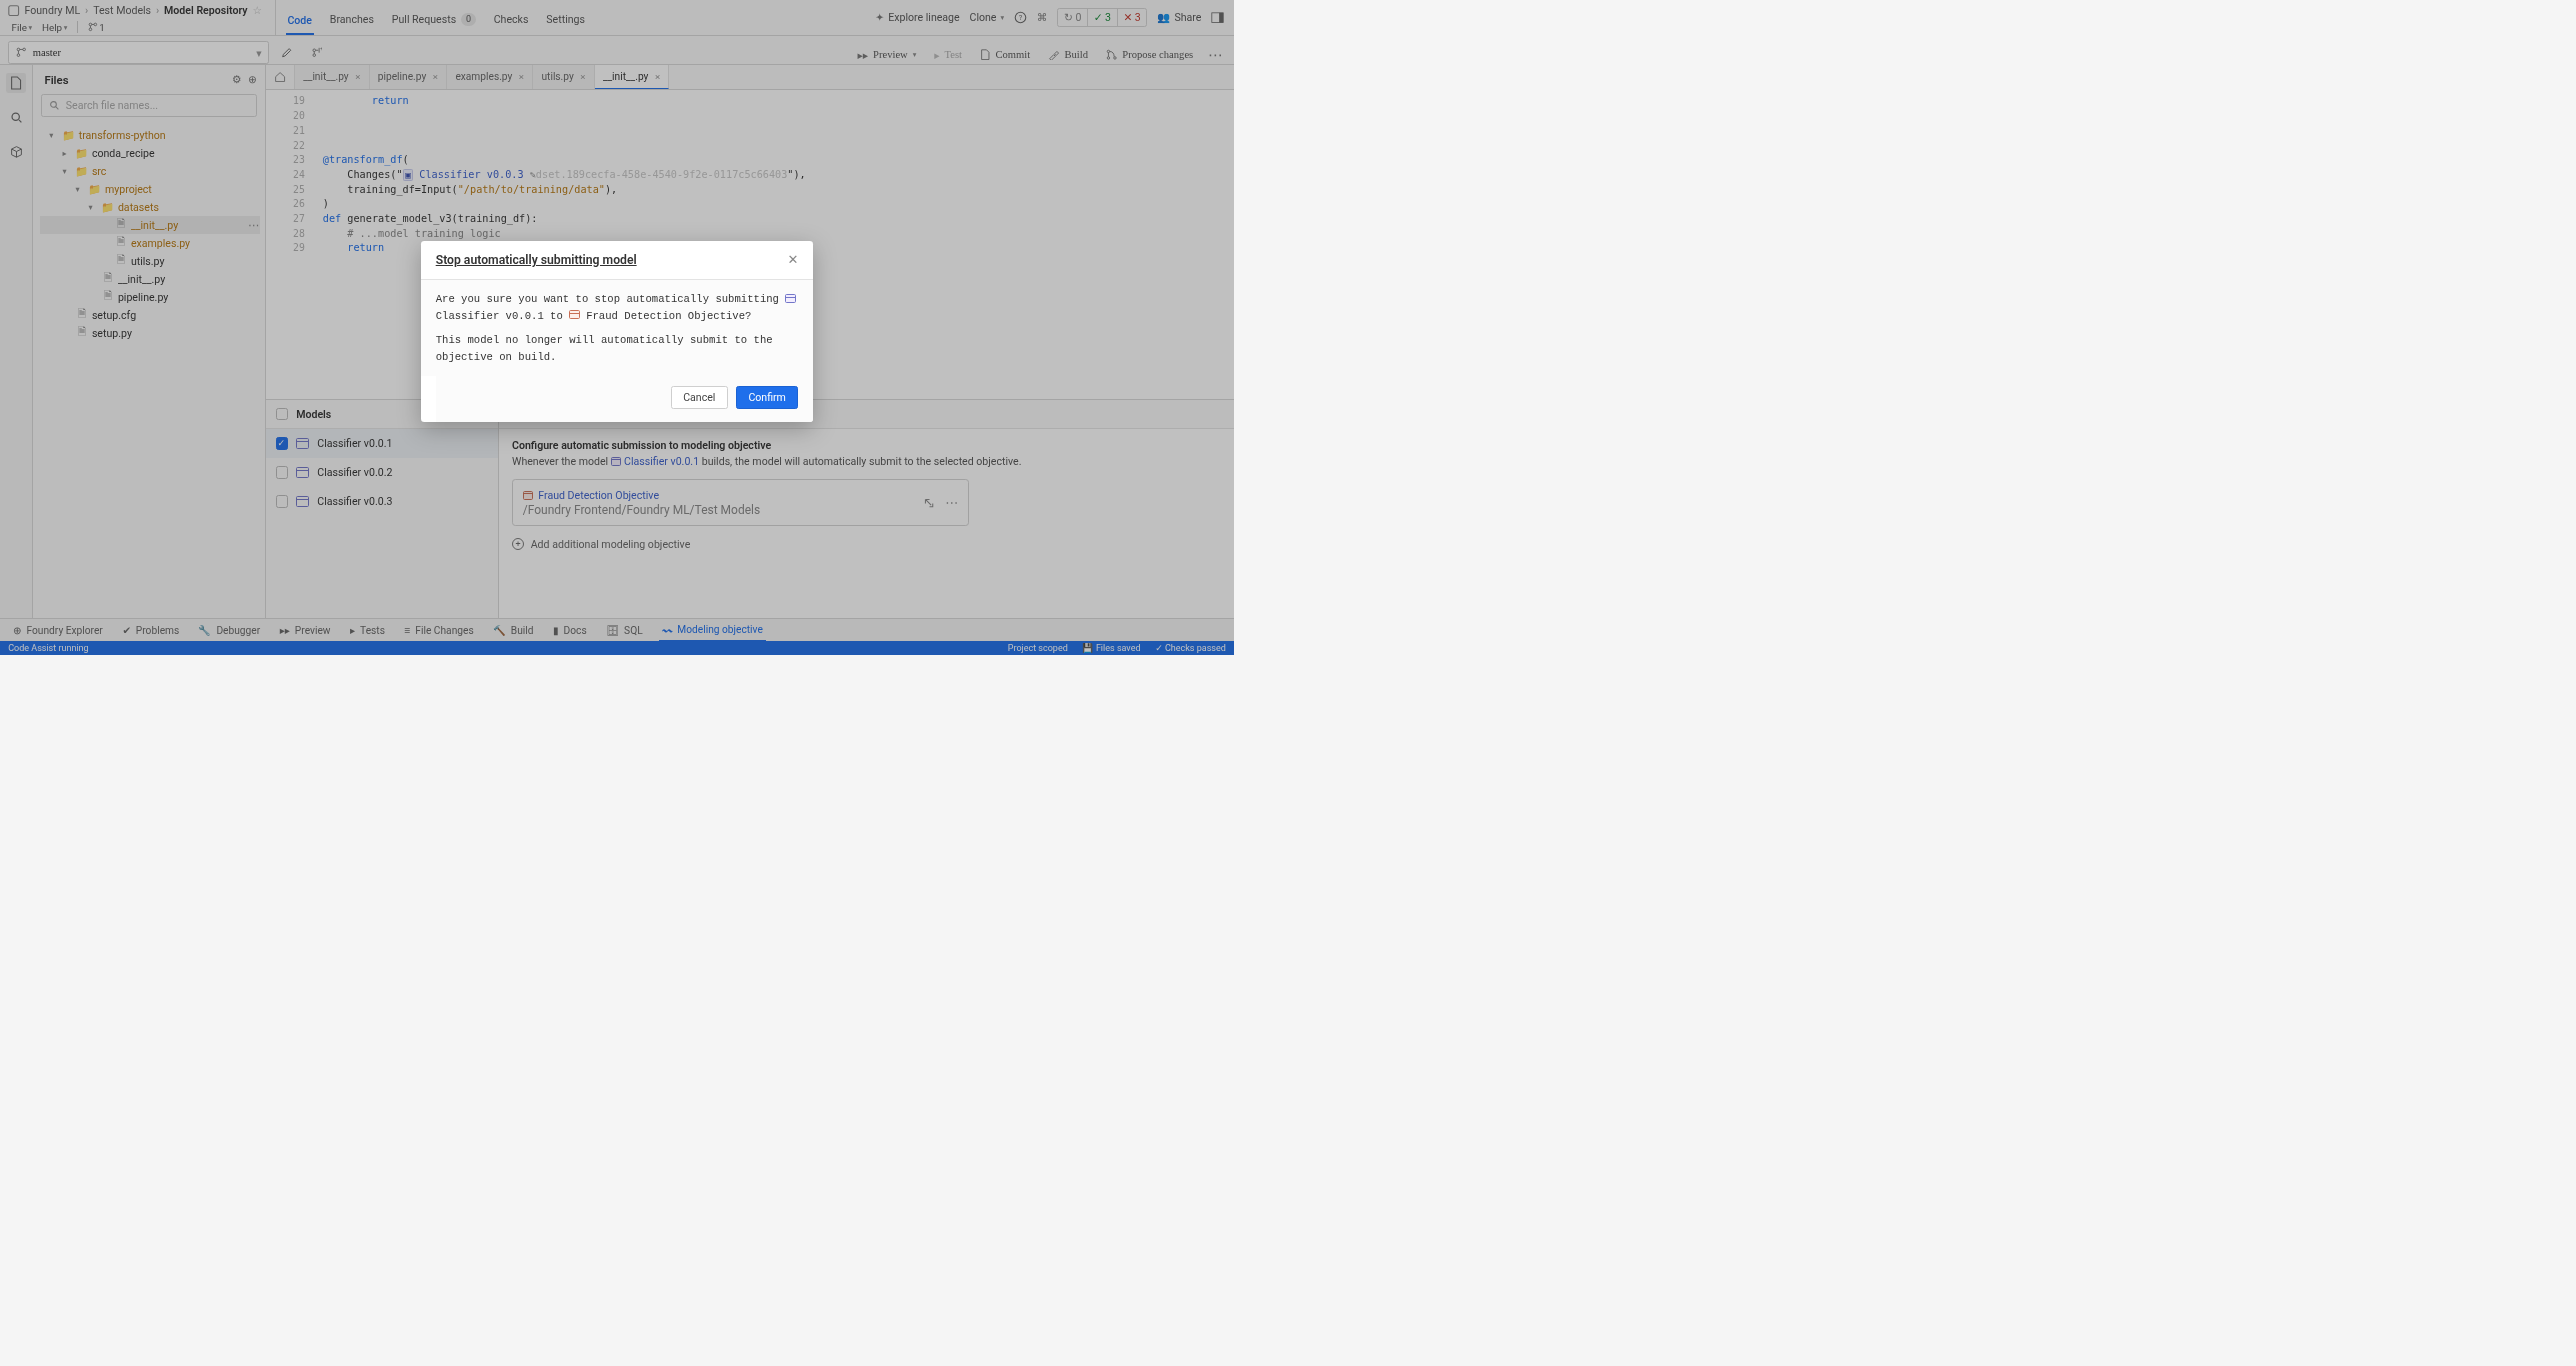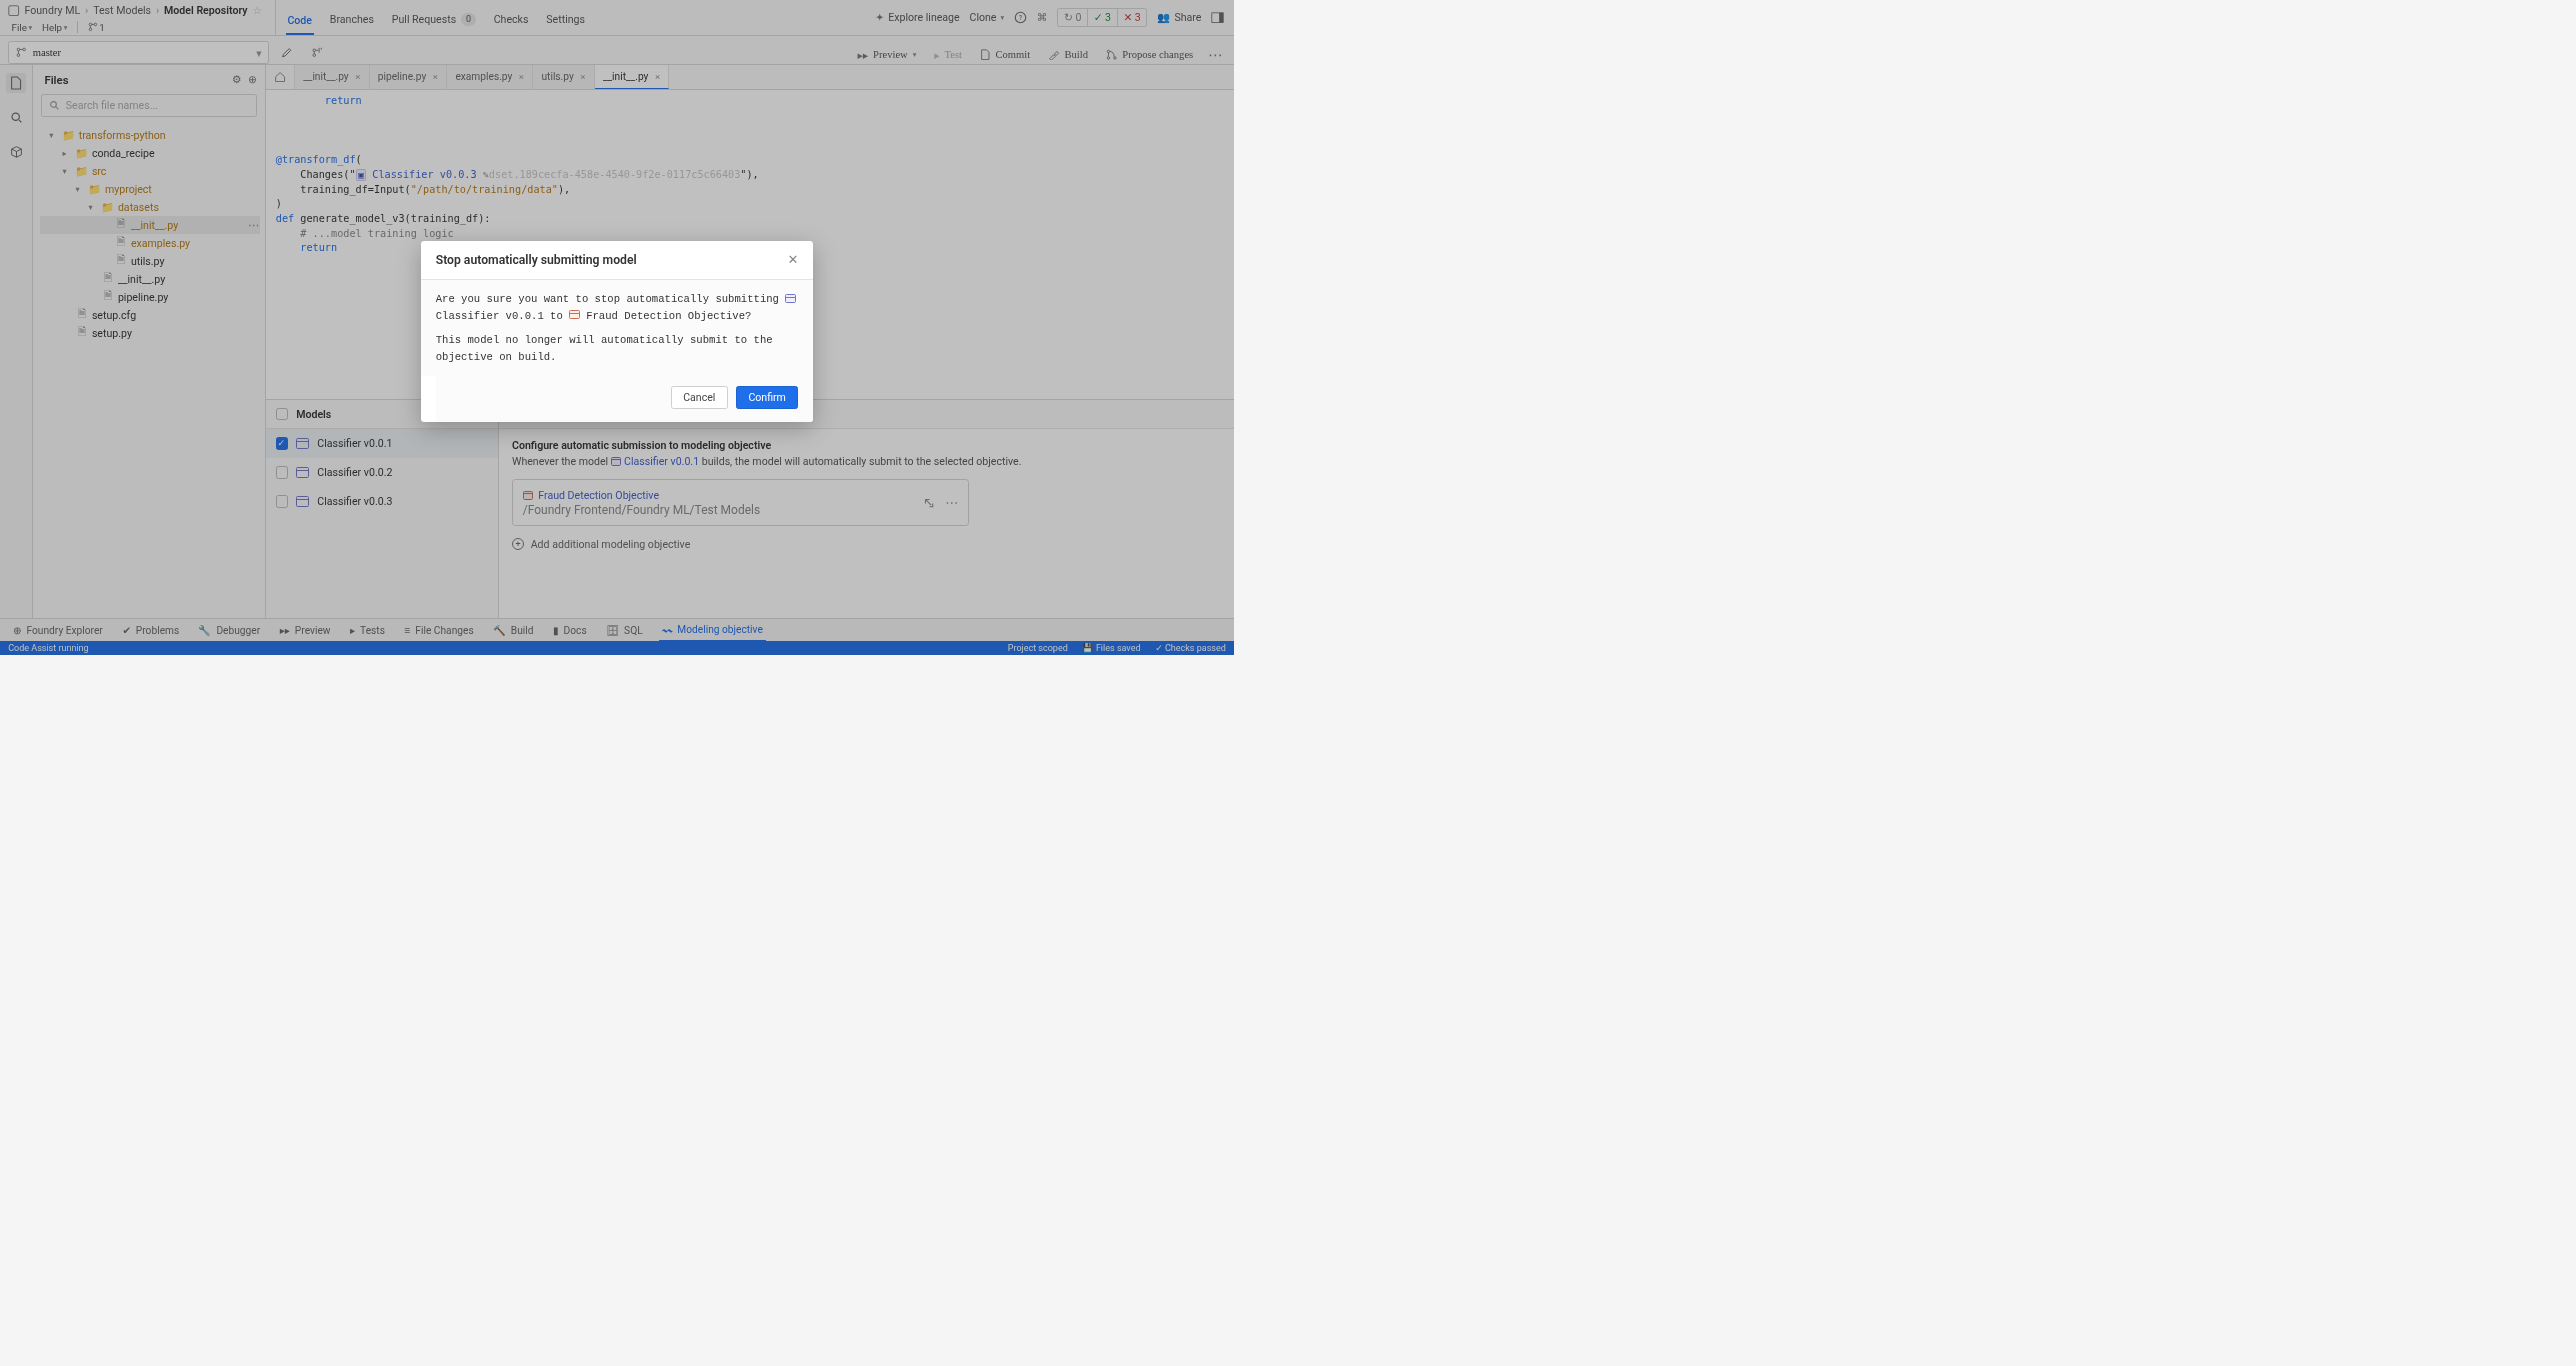--- a/index.html
+++ b/index.html
@@ -208,21 +208,21 @@
 
 .overlay{
   position:absolute; inset:0; background:rgba(30,30,30,0.28); z-index:100;
   display:flex; align-items:flex-start; justify-content:center;
 }
 .modal{
   margin-top:241px; width:392px; background:#fff; border-radius:3.3px; box-shadow:0 6.5px 23px rgba(0,0,0,0.25);
   overflow:hidden;
 }
 .modal-head{ padding:11.4px 14.7px; border-bottom:0.8px solid #e3e3e3; display:flex; align-items:center;}
-.modal-head h2{ font-size:12.2px; font-weight:600; flex:1;}
+.modal-head h2{ font-size:12.2px; font-weight:600; flex:1;text-decoration:underline;}
 .modal-close{ color:#888; font-size:13px;}
 .modal-body{ padding:11.4px 14.7px 3.3px; font-size:10.6px; line-height:1.55; background:#fbfbfb;font-family:Liberation Mono, monospace;}
 .modal-body p{ margin-bottom:8.2px;}
 .mini-icon{ width:10.6px;height:9px; border:1.1px solid #7276c9; border-radius:1.6px; display:inline-block; vertical-align:-0.8px; position:relative; background:#f3eefe;}
 .mini-icon::before{ content:""; position:absolute; left:0;right:0;top:1.6px;height:1px;background:#7276c9;}
 .mini-icon.obj{ border-color:#c96f55; background:#fdeee9;}
 .mini-icon.obj::before{ background:#c96f55;}
 .modal-foot{ padding:9.8px 14.7px 13px; display:flex; justify-content:flex-end; gap:8.2px; background:#fbfbfb;margin-left:15px;}
 .btn{ height:23px; padding:0 11.4px; border-radius:2.4px; font-size:10.6px; display:flex; align-items:center;}
 .btn.secondary{ background:#fff; border:0.8px solid #cfcfcf; color:#444;}
@@ -511,20 +511,21 @@
           <span>utils.py</span>
           <span class="close">×</span>
         </span>
       <span class="etab active">
           <span>__init__.py</span>
           <span class="close">×</span>
         </span>
     </div>
 
     <div class="code-wrap">
+      <div class="gutter">19<br>20<br>21<br>22<br>23<br>24<br>25<br>26<br>27<br>28<br>29</div>
       <div class="code"><span class="c-kw">        return</span>
 <br>
 <br><span class="c-kw">@transform_df</span><span>(</span>
 <span>    Changes(</span><span>"</span><span class="c-badge">▣</span> <span class="c-link">Classifier v0.0.3</span> <span class="c-pen">✎</span><span class="c-dim">dset.189cecfa-458e-4540-9f2e-0117c5c66403</span><span>"),</span>
 <span>    training_df=Input(</span><span class="c-str">"/path/to/training/data"</span><span>),</span>
 <span>)</span>
 <span class="c-kw">def </span><span>generate_model_v3(training_df):</span>
 <span class="c-cm">    # ...model training logic</span>
 <span class="c-kw">    return</span>
 </div>

